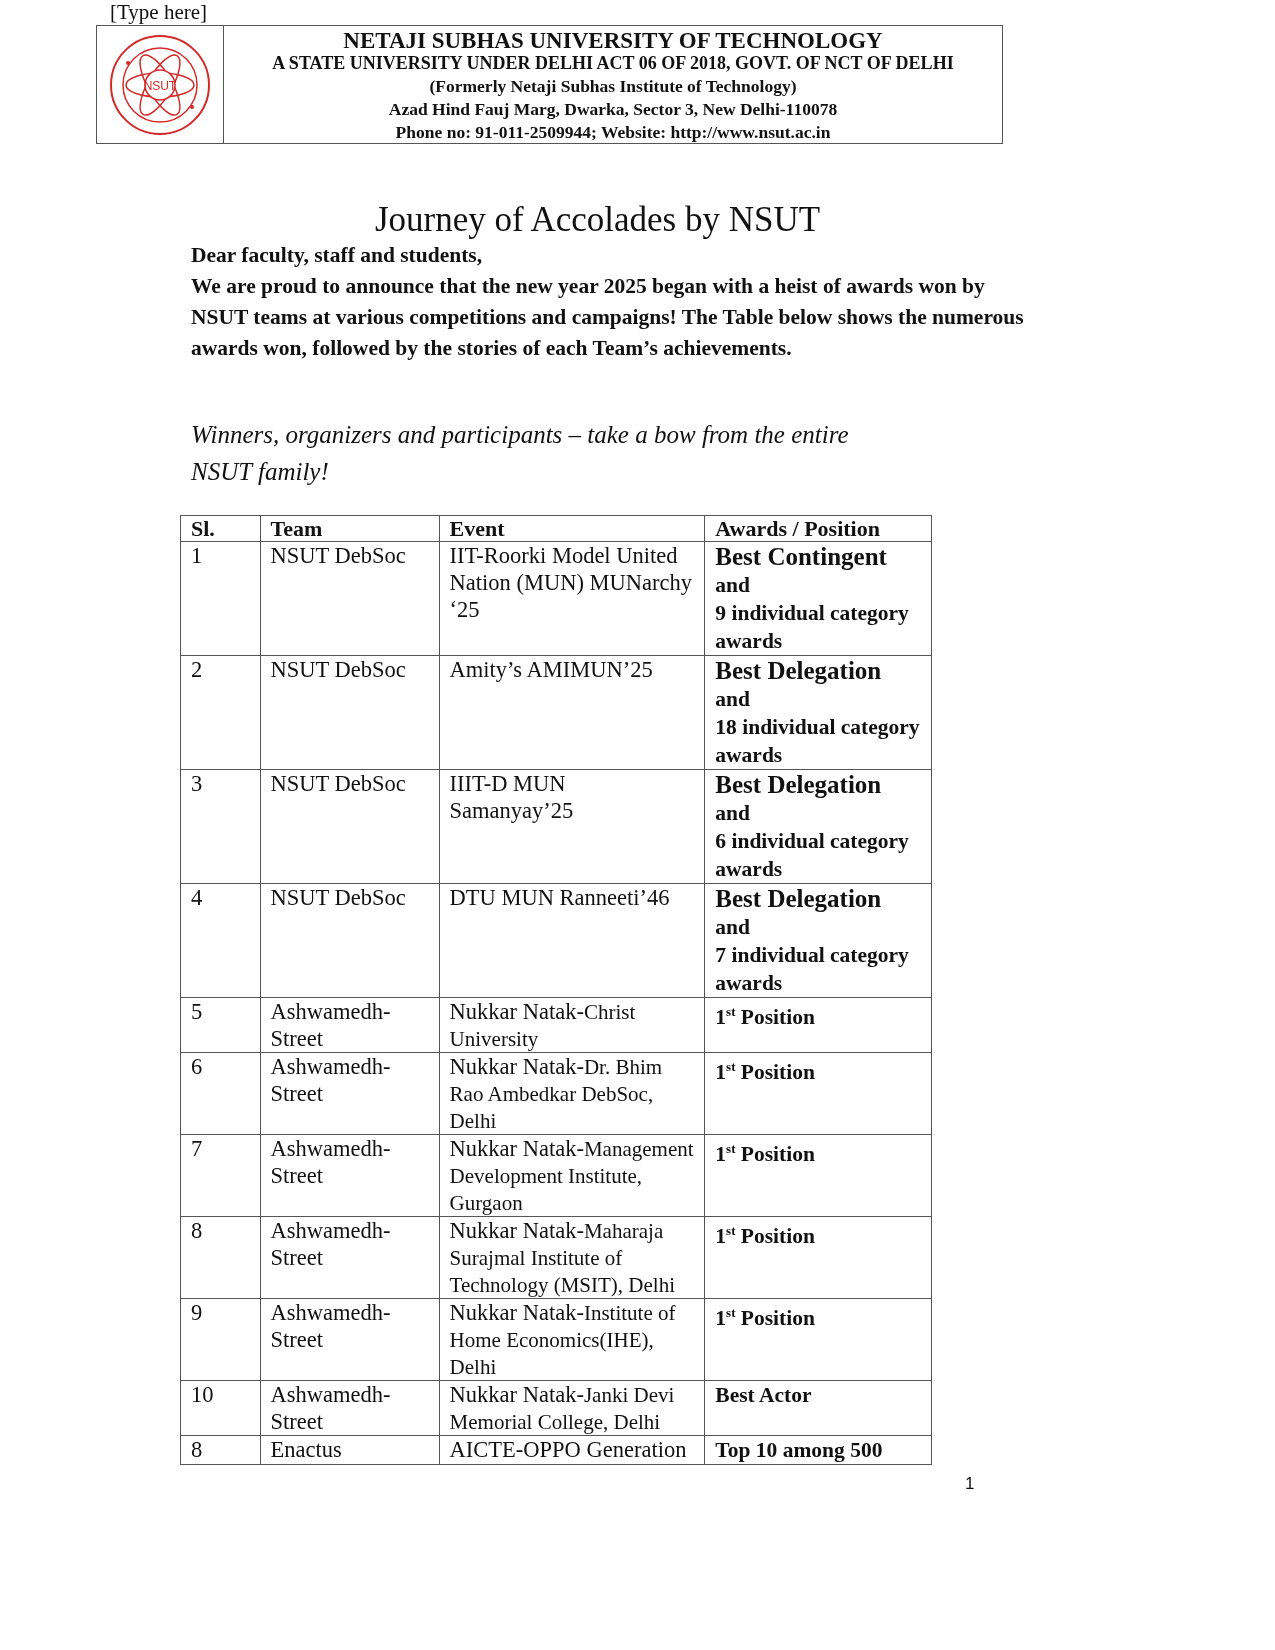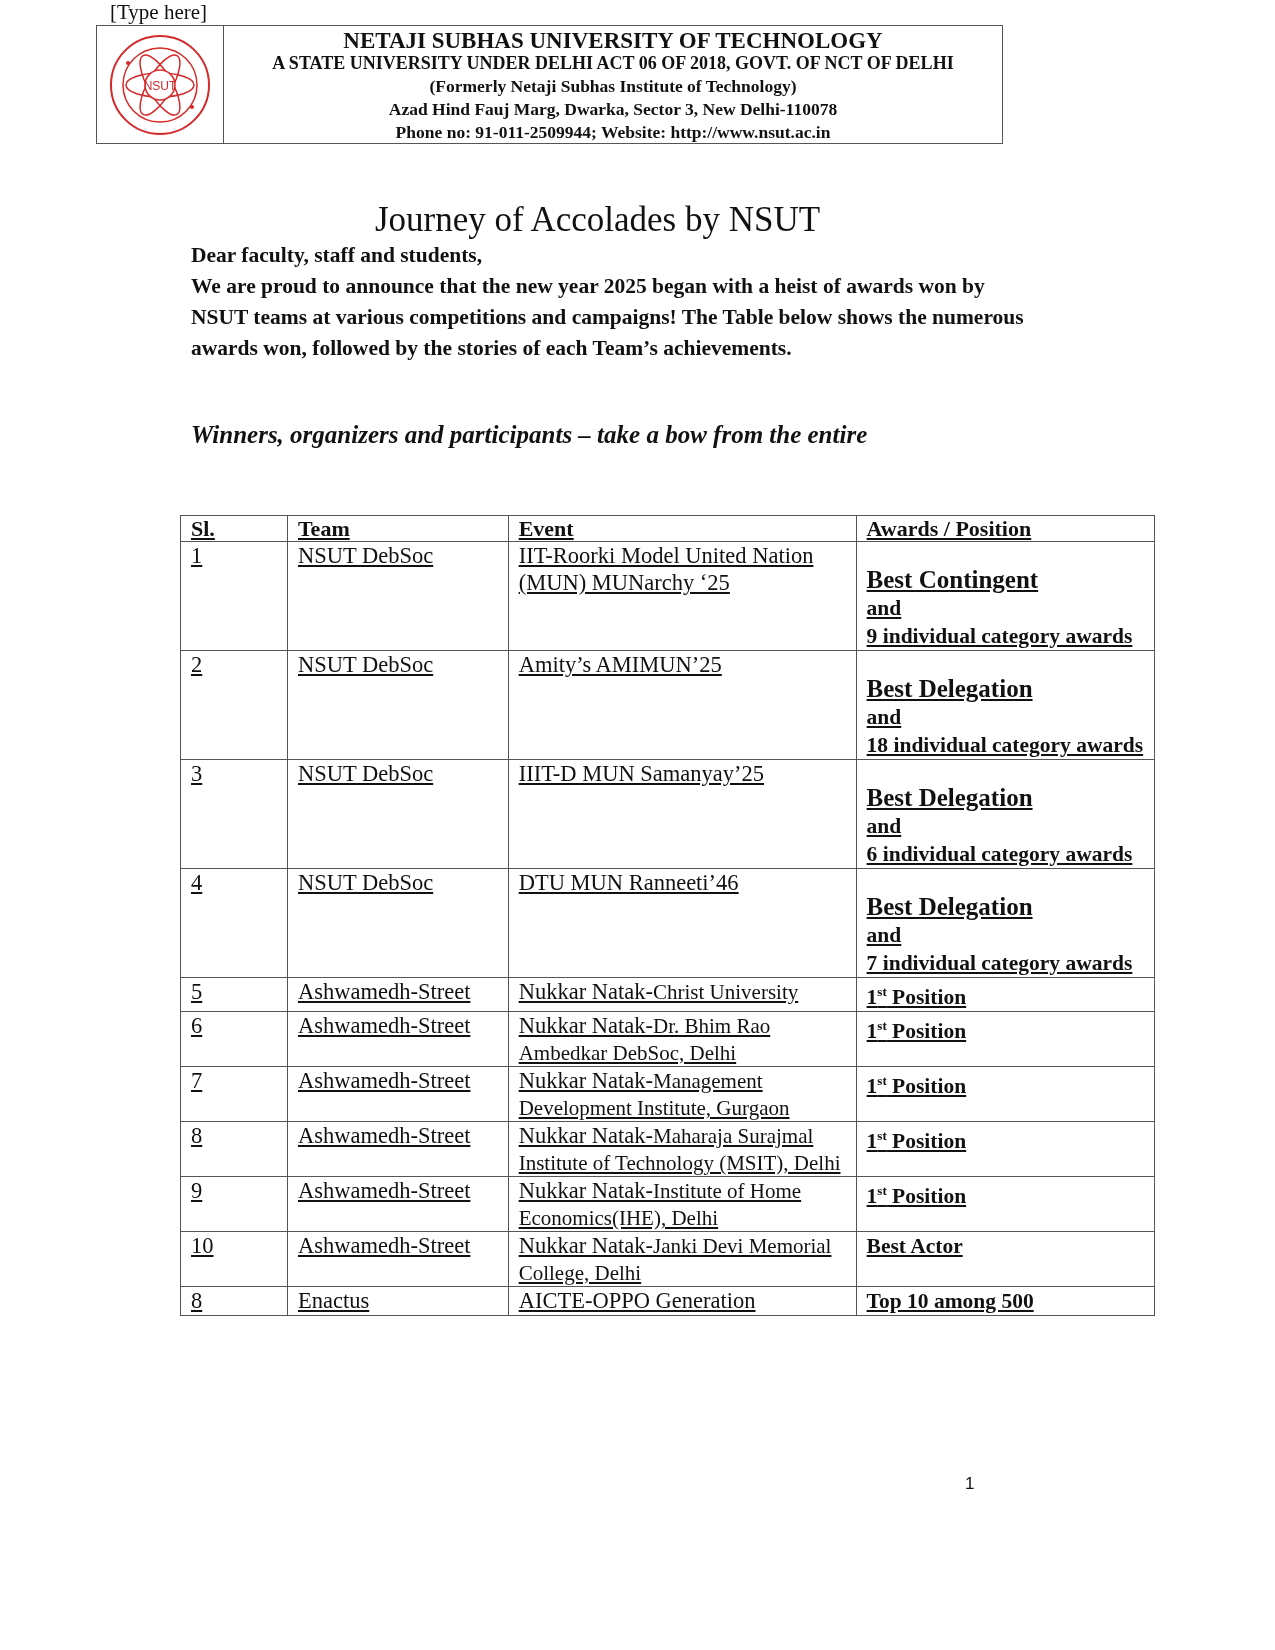--- a/index.html
+++ b/index.html
@@ -7,26 +7,26 @@
   .type-here { position:absolute; left:110px; top:0px; font-size:21px; }
   .header-box { position:absolute; left:96px; top:25px; width:907px; height:119px; border:1.5px solid #555; box-sizing:border-box; display:flex; }
   .logo-cell { width:126px; border-right:1.5px solid #555; display:flex; align-items:center; justify-content:center; }
   .hdr-text { flex:1; text-align:center; font-weight:bold; padding-top:3px; }
   .hdr-text div { line-height:23px;text-align:center; }
   .hdr-title { font-size:23px; }
   .hdr-sub { font-size:18px; }
   .hdr-line { font-size:17.5px; }
   .title { position:absolute; left:0; width:1195px; top:200px; text-align:center; font-size:35px; font-weight:normal; }
   .intro { position:absolute; left:191px; top:240px; width:840px; font-size:21.5px; font-weight:bold; line-height:31px; }
-  .slogan { position:absolute; left:191px; top:416px; width:800px; font-size:25px; font-weight:bold; font-style:italic; line-height:37px; }
-  table.awards { position:absolute; left:180px; top:515px; width:975px; border-collapse:collapse; font-size:22.5px;text-decoration:underline; }
+  .slogan { position:absolute; left:191px; top:416px; width:800px; font-size:25px; font-weight:normal; font-style:italic; line-height:37px; }
+  table.awards { position:absolute; left:180px; top:515px; width:752px; border-collapse:collapse; font-size:22.5px; }
   table.awards th, table.awards td { border:1.5px solid #555; vertical-align:top; text-align:left; padding:0 10px; line-height:27px; }
   table.awards th { font-weight:bold; font-size:22px; line-height:25px; }
   col.c1 { width:95px; } col.c2 { width:196px; } col.c3 { width:309px; } col.c4 { width:265px; }
-  .aw-main { font-weight:bold; font-size:25px; line-height:29px;margin-top:23px; }
+  .aw-main { font-weight:bold; font-size:25px; line-height:29px; }
   .aw-rest { font-weight:bold; font-size:21.5px; line-height:28px; }
   .aw-pos { font-weight:bold; font-size:21.5px; }
   .ev-small { font-size:21px; line-height:25px; }
   .page-num { position:absolute; left:965px; top:1474px; font-family:"Liberation Sans", sans-serif; font-size:17px; }
 </style>
 </head>
 <body>
 
 <div class="type-here">[Type here]</div>
 
@@ -55,20 +55,21 @@
 
 <div class="title">Journey of Accolades by NSUT</div>
 
 <div class="intro">
   <div>Dear faculty, staff and students,</div>
   <div>We are proud to announce that the new year 2025 began with a heist of awards won by NSUT teams at various competitions and campaigns! The Table below shows the numerous awards won, followed by the stories of each Team’s achievements.</div>
 </div>
 
 <div class="slogan">
   <div>Winners, organizers and participants – take a bow from the entire</div>
+  <div>NSUT family!</div>
 </div>
 
 <table class="awards">
   <colgroup>
       <col class="c1">
       <col class="c2">
       <col class="c3">
       <col class="c4">
     </colgroup>
   <thead>

